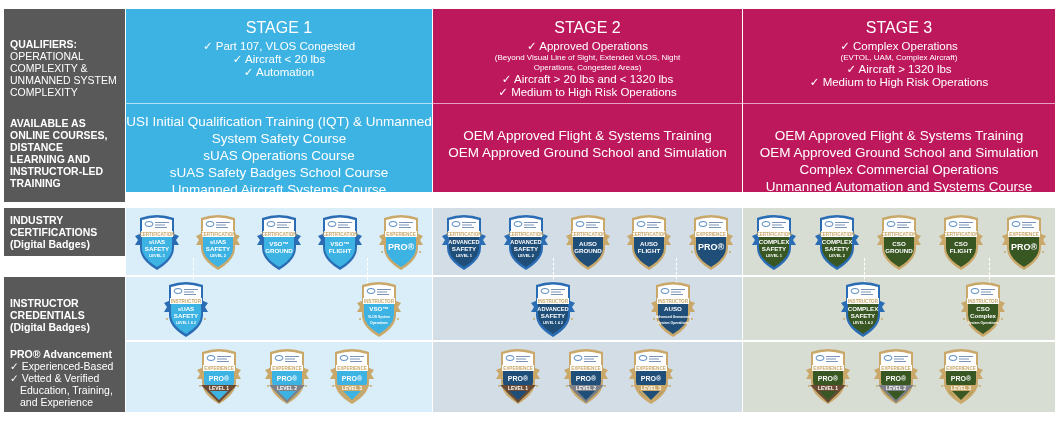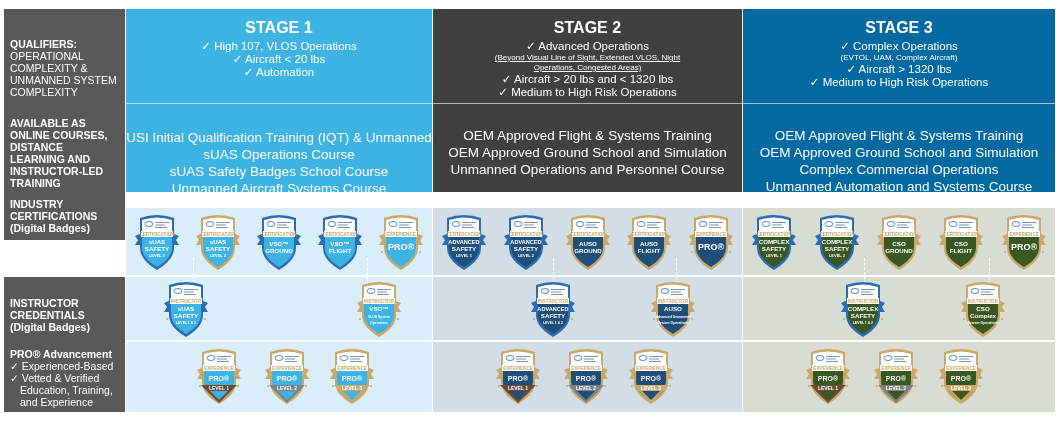--- a/index.html
+++ b/index.html
@@ -1,72 +1,73 @@
 <!DOCTYPE html>
 <html><head>
 <meta charset="utf-8">
 <style>
 *{box-sizing:border-box;margin:0;padding:0}
 body{width:1060px;height:423px;background:#fff;font-family:"Liberation Sans",sans-serif;position:relative;overflow:hidden}
 .lab{position:absolute;left:4px;width:121px;background:#595959;color:#fff;font-size:10.5px;line-height:12px;padding:0 6px;display:flex;flex-direction:column;justify-content:center}
 .lab b{font-weight:bold}
 .s1{background:#3db3e3}
-.s2{background:#404040}
-.s3{background:#0369a1}
+.s2{background:#be185d}
+.s3{background:#be185d}
 .top{position:absolute;color:#fff;text-align:center}
-.stitle{font-weight:bold;font-size:16px;margin-top:10px;line-height:18px}
+.stitle{font-weight:normal;font-size:16px;margin-top:10px;line-height:18px}
 .qual{font-size:11.5px;line-height:13px;margin-top:3px}
 .qual .sm{font-size:8px;line-height:10px}
-.courses{font-size:13.5px;line-height:17px;position:absolute;left:0;right:0;top:120px;text-align:center}
+.courses{font-size:13.5px;line-height:17px;position:absolute;left:0;right:0;top:104px;text-align:center}
 .hline{position:absolute;height:1px;background:rgba(255,255,255,0.6)}
 .lower{position:absolute}
 .l1{background:#d9eef9}
 .l2{background:#d3dde6}
 .l3{background:#d8ddd3}
 .badge{position:absolute;width:46px;height:60px}
 .badge svg{width:100%;height:100%;display:block}
 .dash{position:absolute;width:0;border-left:1.5px dashed #fff}
 </style>
 </head>
 <body>
 
 <div class="lab" style="top:9px;height:118px">
   <b>QUALIFIERS:</b>
   <span>OPERATIONAL COMPLEXITY &amp; UNMANNED SYSTEM COMPLEXITY</span>
 </div>
 <div class="lab" style="top:104px;height:98px">
   <b>AVAILABLE AS ONLINE COURSES, DISTANCE LEARNING AND INSTRUCTOR-LED TRAINING</b>
 </div>
-<div class="lab" style="top:192px;height:48px">
+<div class="lab" style="top:208px;height:48px">
   <b>INDUSTRY CERTIFICATIONS</b>
   <b>(Digital Badges)</b>
 </div>
 <div class="lab" style="top:277px;height:75px">
   <b>INSTRUCTOR CREDENTIALS</b>
   <b>(Digital Badges)</b>
 </div>
 <div class="lab" style="top:342px;height:70px;justify-content:flex-start;padding-top:6px">
   <b>PRO® Advancement</b>
   <span>✓ Experienced-Based</span>
   <span>✓ Vetted &amp; Verified</span>
   <span style="padding-left:10px">Education, Training,</span>
   <span style="padding-left:10px">and Experience</span>
 </div>
 
 <div id="stages">
     <div class="top s1" style="left: 126px; top: 9px; width: 306px; height: 183px; clip-path: polygon(0px 0px, 100% 0px, 100% 100%, 50% 103%, 0px 100%);">
       <div class="stitle">STAGE 1</div>
       <div class="qual">
-        <div>✓ High 107, VLOS Operations</div>
+        <div>✓ Part 107, VLOS Congested</div>
         <div>✓ Aircraft &lt; 20 lbs</div>
         <div>✓ Automation</div>
       </div>
       <div class="hline" style="left: 0px; right: 0px; top: 94px;"></div>
       <div class="courses">
         <div>USI Initial Qualification Training (IQT) &amp; Unmanned</div>
+        <div>System Safety Course</div>
         <div>sUAS Operations Course</div>
         <div>sUAS Safety Badges School Course</div>
         <div>Unmanned Aircraft Systems Course</div>
       </div>
     </div>
     <div class="lower l1" style="left: 126px; top: 208px; width: 306px; height: 67px;"></div>
     <div class="lower l1" style="left: 126px; top: 277px; width: 306px; height: 63px;"></div>
     <div class="lower l1" style="left: 126px; top: 342px; width: 306px; height: 70px;"></div>
     <div class="badge" style="left: 133.6px; top: 212px;">
       <svg viewBox="0 0 46 60" xmlns="http://www.w3.org/2000/svg">
@@ -257,30 +258,29 @@
         <path d="M5 39 L41 39 L23 57 Z" fill="#c9a86a"></path>
         <path d="M14 45 L32 45 L23 54 Z" fill="#3db3e3"></path>
         <text x="23" y="44" font-size="5" font-weight="bold" fill="#fff" text-anchor="middle" font-family="Liberation Sans, sans-serif">LEVEL 3</text>
         <circle cx="4" cy="40" r="1" fill="#c9a86a"></circle>
         <circle cx="42" cy="40" r="1" fill="#c9a86a"></circle>
       </svg>
     </div>
     <div class="top s2" style="left: 433px; top: 9px; width: 309px; height: 183px; clip-path: polygon(0px 0px, 100% 0px, 100% 100%, 50% 103%, 0px 100%);">
       <div class="stitle">STAGE 2</div>
       <div class="qual">
-        <div>✓ Advanced Operations</div>
-        <div class="sm" style="padding: 0px 50px; text-decoration: underline;">(Beyond Visual Line of Sight, Extended VLOS, Night Operations, Congested Areas)</div>
+        <div>✓ Approved Operations</div>
+        <div class="sm" style="padding: 0px 50px;">(Beyond Visual Line of Sight, Extended VLOS, Night Operations, Congested Areas)</div>
         <div>✓ Aircraft &gt; 20 lbs and &lt; 1320 lbs</div>
         <div>✓ Medium to High Risk Operations</div>
       </div>
       <div class="hline" style="left: 0px; right: 0px; top: 94px;"></div>
       <div class="courses" style="top: 118px;">
         <div>OEM Approved Flight &amp; Systems Training</div>
         <div>OEM Approved Ground School and Simulation</div>
-        <div>Unmanned Operations and Personnel Course</div>
       </div>
     </div>
     <div class="lower l2" style="left: 433px; top: 208px; width: 309px; height: 67px;"></div>
     <div class="lower l2" style="left: 433px; top: 277px; width: 309px; height: 63px;"></div>
     <div class="lower l2" style="left: 433px; top: 342px; width: 309px; height: 70px;"></div>
     <div class="badge" style="left: 440.9px; top: 212px;">
       <svg viewBox="0 0 46 60" xmlns="http://www.w3.org/2000/svg">
         <path d="M1 24 L8 21 L6 28 L9 33 L1 33 L4 28 Z" fill="#2a6db5"></path>
         <path d="M45 24 L38 21 L40 28 L37 33 L45 33 L42 28 Z" fill="#2a6db5"></path>
         <path d="M6 6 Q23 0 40 6 L40 36 Q40 48 23 58 Q6 48 6 36 Z" fill="#2a6db5"></path>

